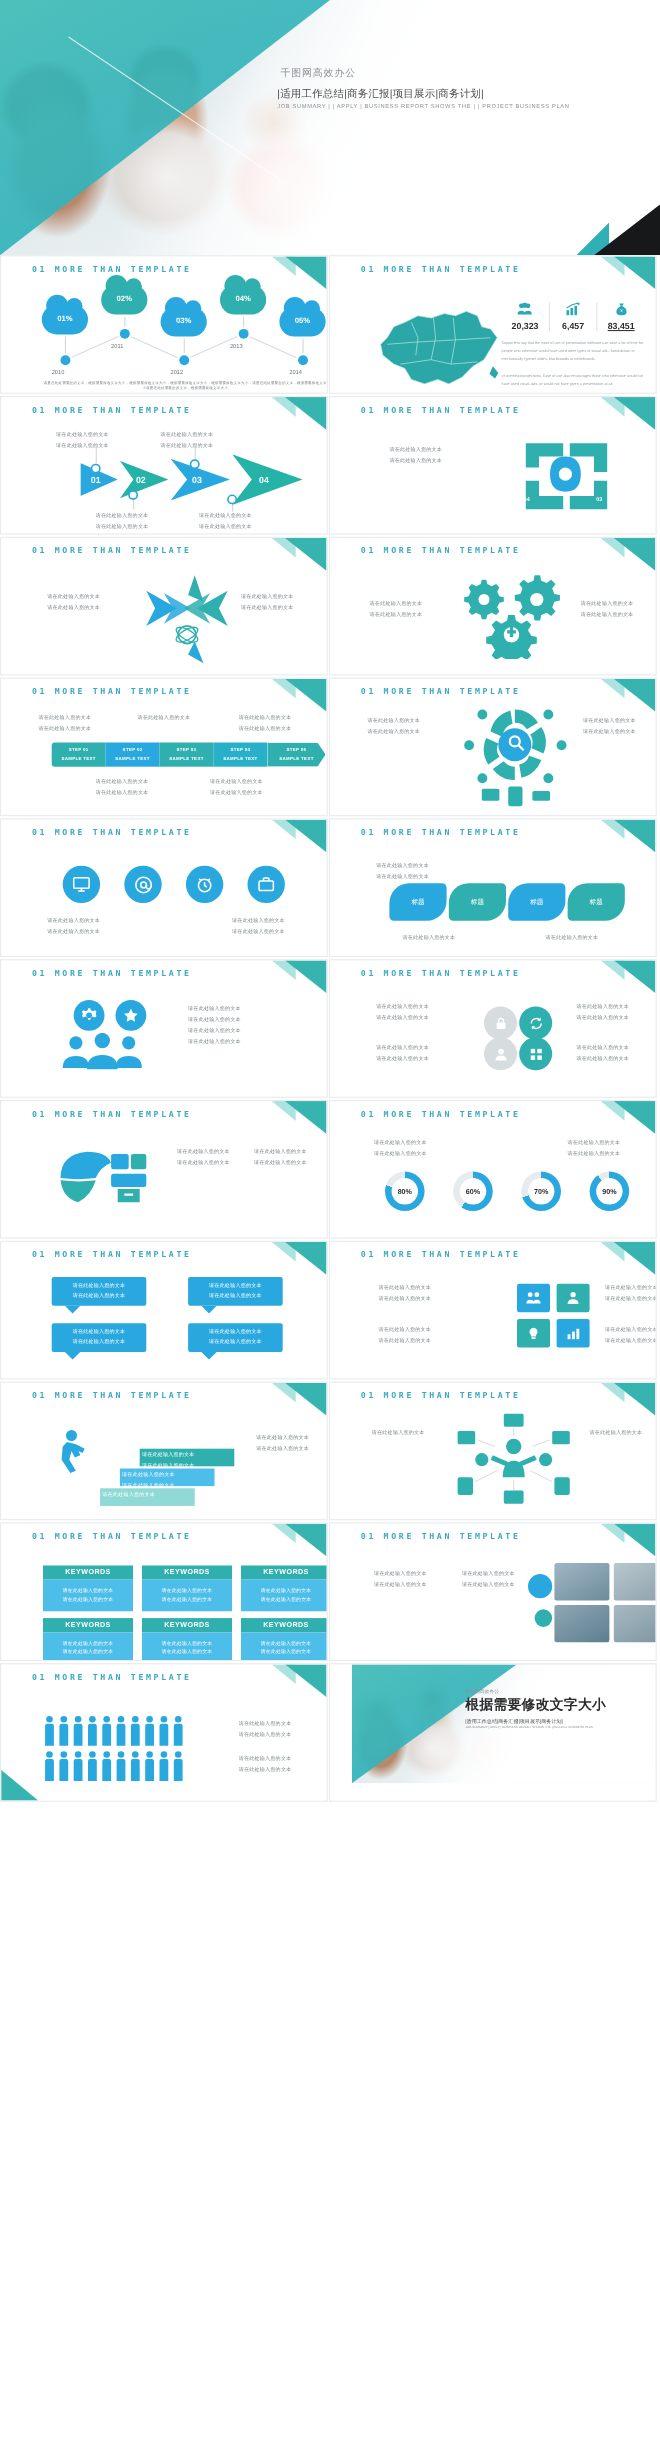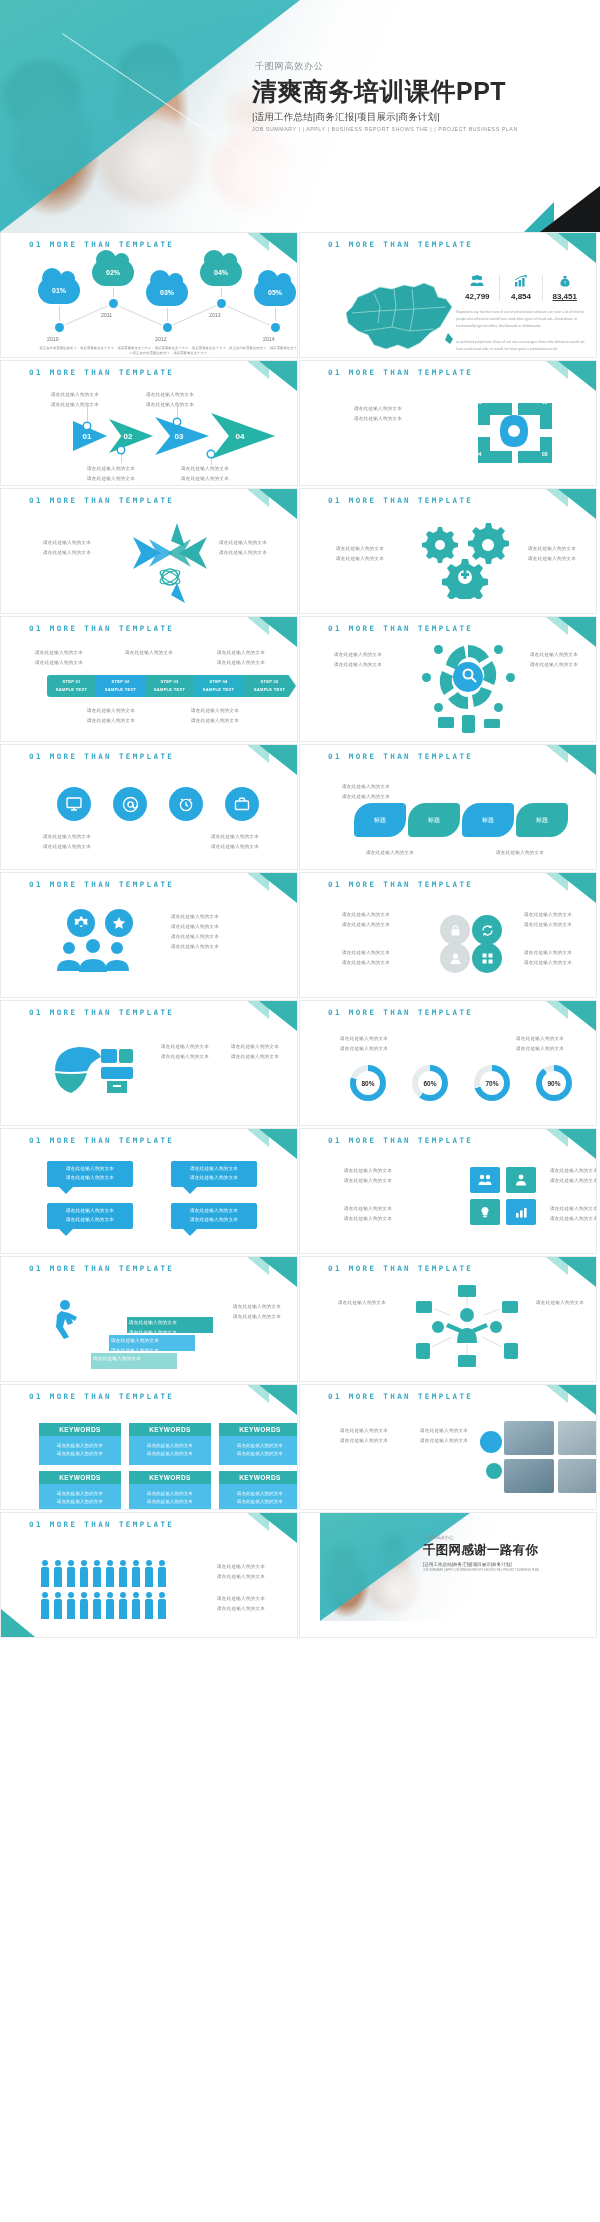--- a/index.html
+++ b/index.html
@@ -177,21 +177,20 @@
 
   <div class="cover">
     <div class="cover-photo"></div>
     <div class="cover-fade"></div>
     <div class="cover-tri-tl"></div>
     <div class="cover-line"></div>
     <div class="cover-tri-br2"></div>
     <div class="cover-tri-br"></div>
     <div class="cover-text">
       <div class="cover-eyebrow">千图网高效办公</div>
-      <div class="cover-title">清爽商务培训课件PPT</div>
       <div class="cover-sub">|适用工作总结|商务汇报|项目展示|商务计划|</div>
       <div class="cover-sub-en">JOB SUMMARY | | APPLY | BUSINESS  REPORT  SHOWS  THE | |  PROJECT  BUSINESS  PLAN</div>
     </div>
   </div>
 
   <div class="grid">
 
     <div class="slide">
       <div class="hdr">01 MORE THAN TEMPLATE</div>
       <div class="corner2"></div>
@@ -258,33 +257,33 @@
             <div class="stat-cell">
               <div class="stat-ico">
                 <svg width="14" height="12" viewBox="0 0 14 12">
                     <circle cx="4" cy="3" r="2.2" fill="#2aa7b8"></circle>
                     <circle cx="10" cy="3" r="2.2" fill="#2aa7b8"></circle>
                     <circle cx="7" cy="2.4" r="2.4" fill="#2aa7b8"></circle>
                     <path d="M0.5 11 q0-3.4 3.5-3.4 t3.5 3.4z" fill="#2aa7b8"></path>
                     <path d="M6.5 11 q0-3.4 3.5-3.4 t3.5 3.4z" fill="#2aa7b8"></path>
                   </svg>
               </div>
-              <div class="stat-num">42,799</div>
+              <div class="stat-num">20,323</div>
             </div>
             <div class="stat-cell">
               <div class="stat-ico">
                 <svg width="14" height="12" viewBox="0 0 14 12">
                     <rect x="1" y="7" width="2.4" height="4.5" fill="#2aa7b8"></rect>
                     <rect x="4.6" y="5" width="2.4" height="6.5" fill="#2aa7b8"></rect>
                     <rect x="8.2" y="3" width="2.4" height="8.5" fill="#2aa7b8"></rect>
                     <path d="M1 5 L6 2 L12 0.5" stroke="#2aa7b8" stroke-width="1" fill="none"></path>
                     <path d="M9.6 0 L13 0.2 L12.3 3z" fill="#2aa7b8"></path>
                   </svg>
               </div>
-              <div class="stat-num">4,854</div>
+              <div class="stat-num">6,457</div>
             </div>
             <div class="stat-cell">
               <div class="stat-ico">
                 <svg width="12" height="12" viewBox="0 0 12 12">
                     <path d="M4 1 h4 l-1 2 h-2z" fill="#2aa7b8"></path>
                     <path d="M6 3 q5 2 4.6 6 Q10 11.6 6 11.6 Q2 11.6 1.4 9 Q1 5 6 3z" fill="#2aa7b8"></path>
                     <text x="6" y="9" font-size="4" fill="#fff" text-anchor="middle">¥</text>
                   </svg>
               </div>
               <div class="stat-num">83,451</div>
@@ -981,21 +980,21 @@
       </div>
     </div>
 
     <div class="slide r">
       <div class="thanks">
         <div class="cover-photo"></div>
         <div class="cover-fade"></div>
         <div class="cover-tri-tl"></div>
         <div class="thanks-text">
           <div class="thanks-eyebrow">千图网高效办公</div>
-          <div class="thanks-title">千图网感谢一路有你</div>
+          <div class="thanks-title">根据需要修改文字大小</div>
           <div class="thanks-sub">|适用工作总结|商务汇报|项目展示|商务计划|</div>
           <div class="thanks-sub-en">JOB SUMMARY | APPLY | BUSINESS REPORT SHOWS THE | PROJECT BUSINESS PLAN</div>
         </div>
       </div>
     </div>
 
   </div>
 </div>
 
 </body></html>

